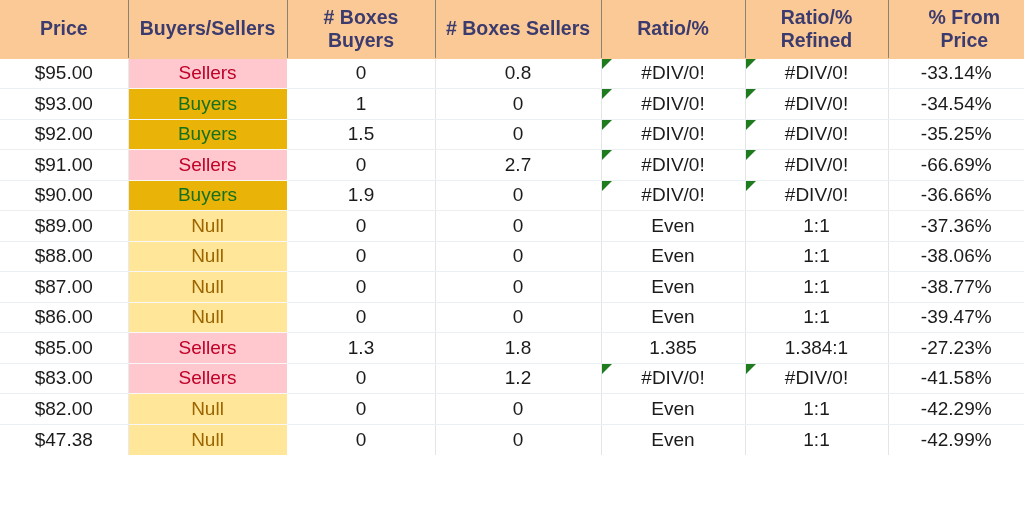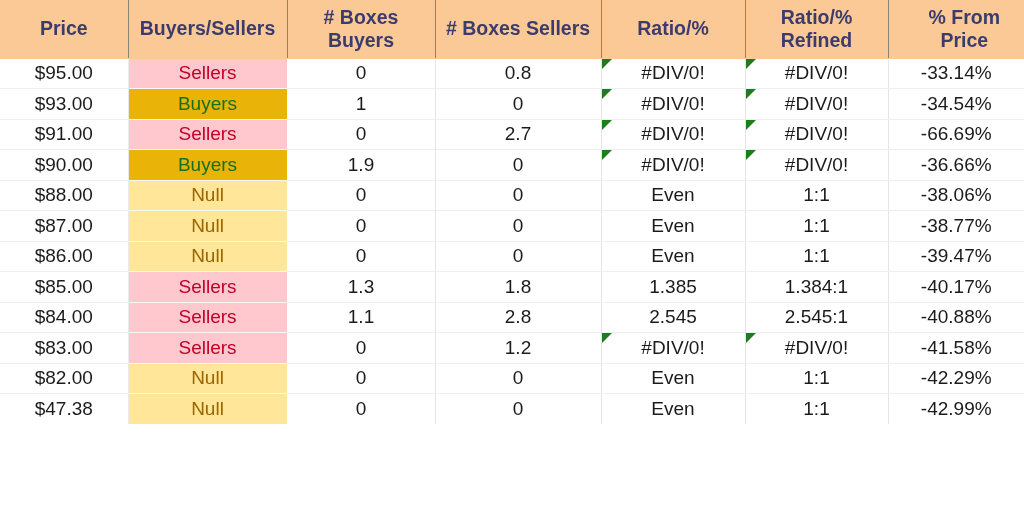--- a/index.html
+++ b/index.html
@@ -138,36 +138,54 @@
         <tr>
           <td class="c-price"><span>$93.00</span></td>
           <td class="state state-buyers"><span>Buyers</span></td>
           <td><span>1</span></td>
           <td><span>0</span></td>
           <td><span class="err-flag"></span><span>#DIV/0!</span></td>
           <td><span class="err-flag"></span><span>#DIV/0!</span></td>
           <td><span>-34.54%</span></td>
         </tr>
         <tr>
+          <td class="c-price"><span>$92.00</span></td>
+          <td class="state state-buyers"><span>Buyers</span></td>
+          <td><span>1.5</span></td>
+          <td><span>0</span></td>
+          <td><span class="err-flag"></span><span>#DIV/0!</span></td>
+          <td><span class="err-flag"></span><span>#DIV/0!</span></td>
+          <td><span>-35.25%</span></td>
+        </tr>
+        <tr>
           <td class="c-price"><span>$91.00</span></td>
           <td class="state state-sellers"><span>Sellers</span></td>
           <td><span>0</span></td>
           <td><span>2.7</span></td>
           <td><span class="err-flag"></span><span>#DIV/0!</span></td>
           <td><span class="err-flag"></span><span>#DIV/0!</span></td>
           <td><span>-66.69%</span></td>
         </tr>
         <tr>
           <td class="c-price"><span>$90.00</span></td>
           <td class="state state-buyers"><span>Buyers</span></td>
           <td><span>1.9</span></td>
           <td><span>0</span></td>
           <td><span class="err-flag"></span><span>#DIV/0!</span></td>
           <td><span class="err-flag"></span><span>#DIV/0!</span></td>
           <td><span>-36.66%</span></td>
+        </tr>
+        <tr>
+          <td class="c-price"><span>$89.00</span></td>
+          <td class="state state-null"><span>Null</span></td>
+          <td><span>0</span></td>
+          <td><span>0</span></td>
+          <td><span>Even</span></td>
+          <td><span>1:1</span></td>
+          <td><span>-37.36%</span></td>
         </tr>
         <tr>
           <td class="c-price"><span>$88.00</span></td>
           <td class="state state-null"><span>Null</span></td>
           <td><span>0</span></td>
           <td><span>0</span></td>
           <td><span>Even</span></td>
           <td><span>1:1</span></td>
           <td><span>-38.06%</span></td>
         </tr>
@@ -189,30 +207,21 @@
           <td><span>1:1</span></td>
           <td><span>-39.47%</span></td>
         </tr>
         <tr>
           <td class="c-price"><span>$85.00</span></td>
           <td class="state state-sellers"><span>Sellers</span></td>
           <td><span>1.3</span></td>
           <td><span>1.8</span></td>
           <td><span>1.385</span></td>
           <td><span>1.384:1</span></td>
-          <td><span>-40.17%</span></td>
-        </tr>
-        <tr>
-          <td class="c-price"><span>$84.00</span></td>
-          <td class="state state-sellers"><span>Sellers</span></td>
-          <td><span>1.1</span></td>
-          <td><span>2.8</span></td>
-          <td><span>2.545</span></td>
-          <td><span>2.545:1</span></td>
-          <td><span>-40.88%</span></td>
+          <td><span>-27.23%</span></td>
         </tr>
         <tr>
           <td class="c-price"><span>$83.00</span></td>
           <td class="state state-sellers"><span>Sellers</span></td>
           <td><span>0</span></td>
           <td><span>1.2</span></td>
           <td><span class="err-flag"></span><span>#DIV/0!</span></td>
           <td><span class="err-flag"></span><span>#DIV/0!</span></td>
           <td><span>-41.58%</span></td>
         </tr>

